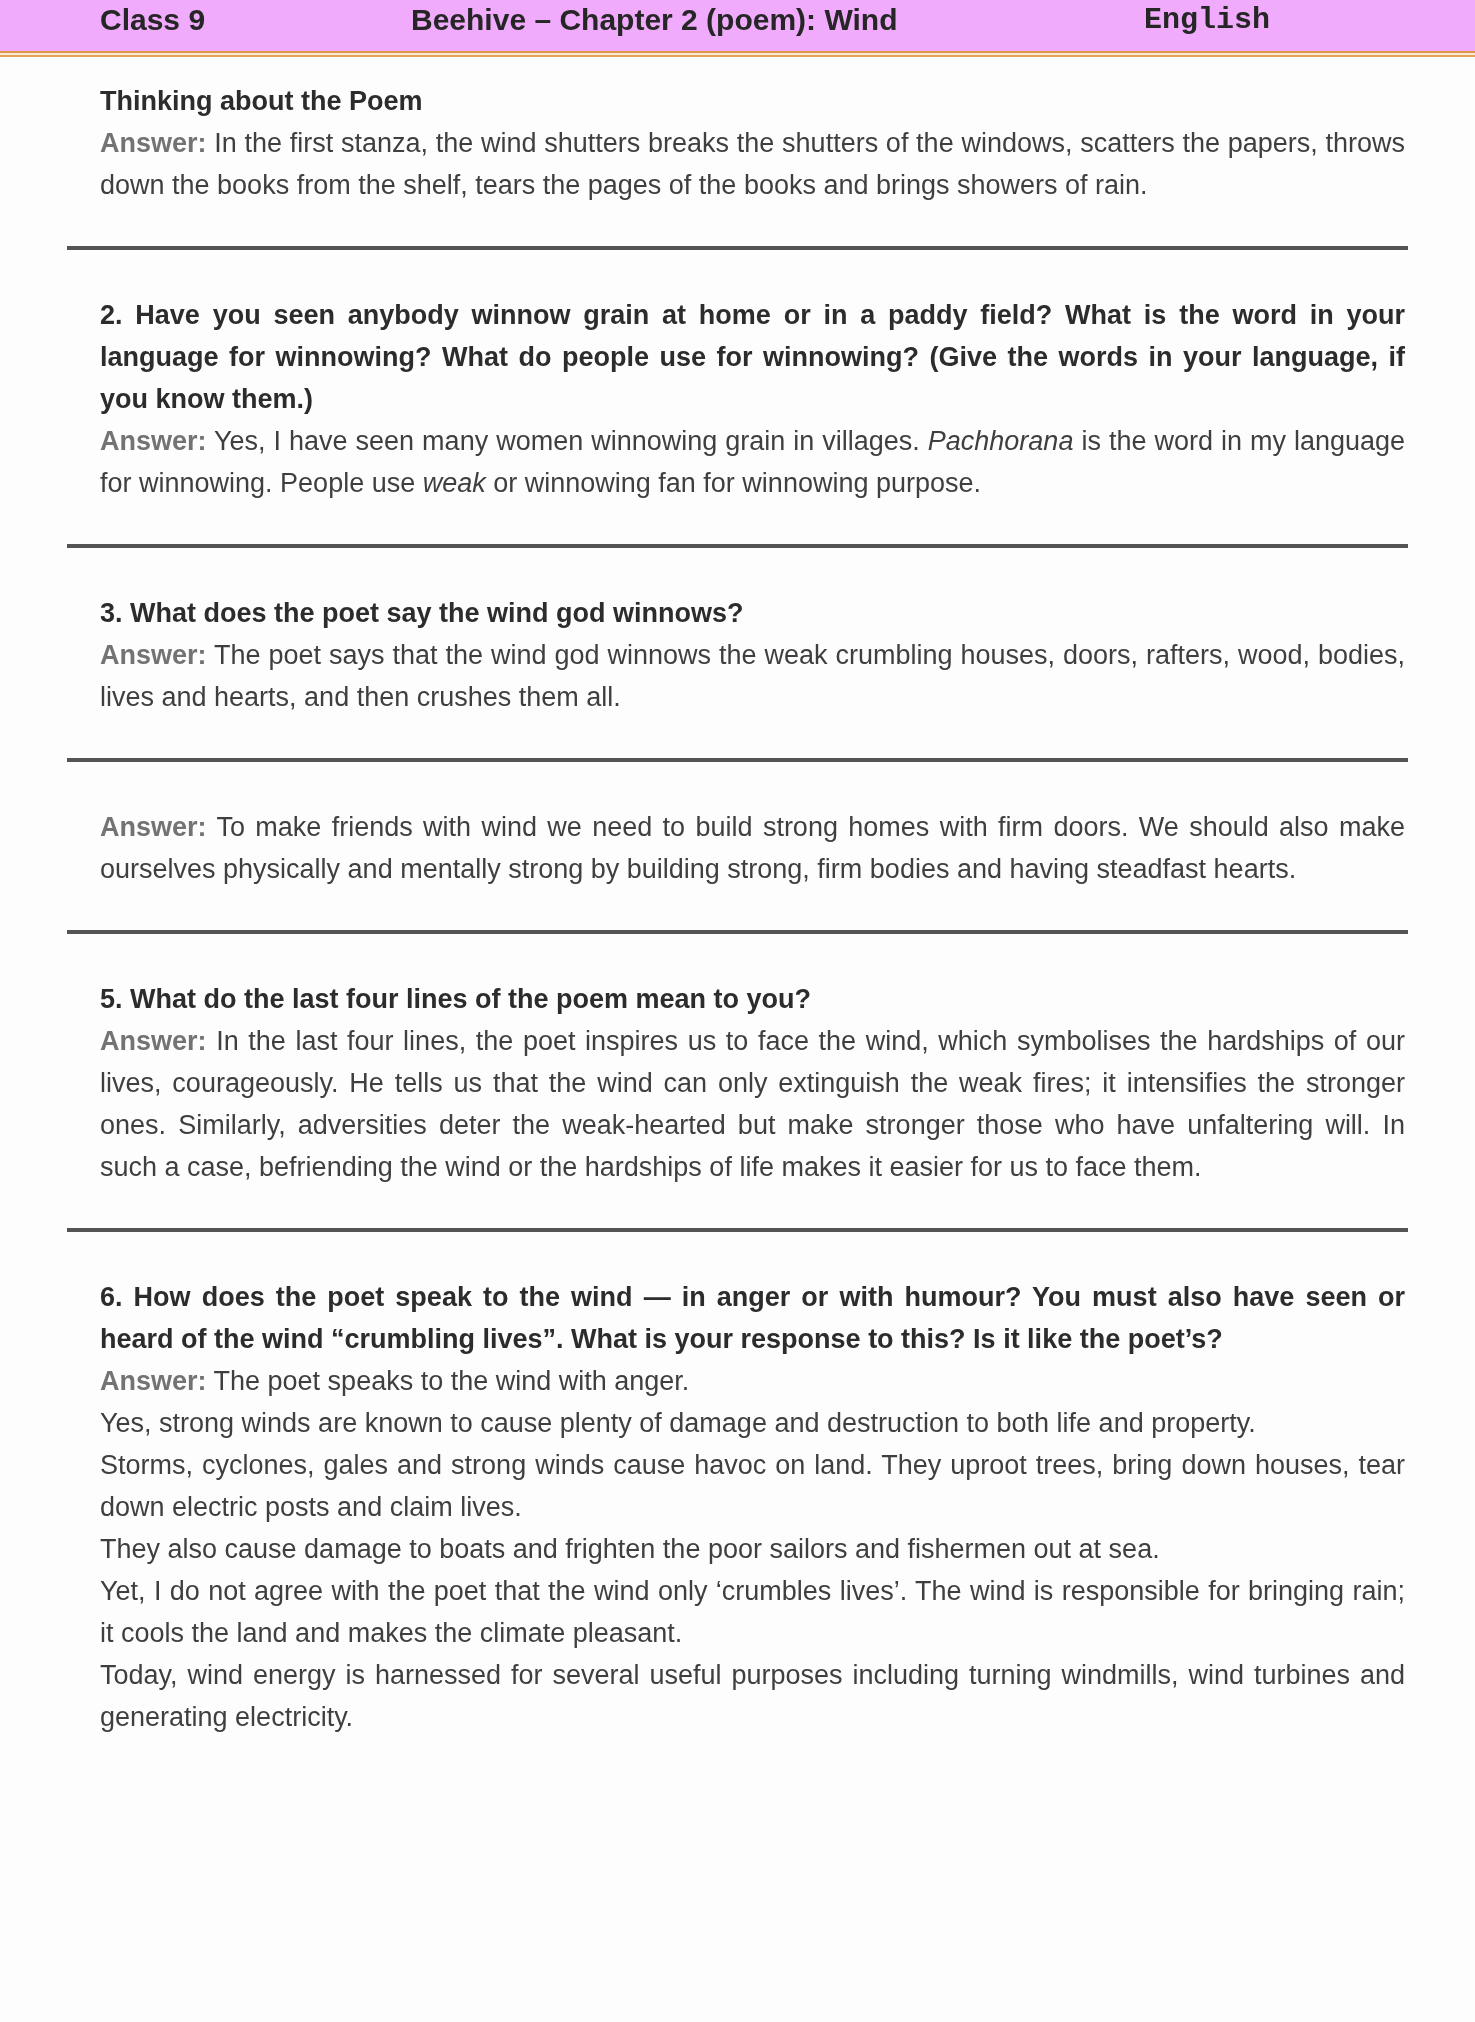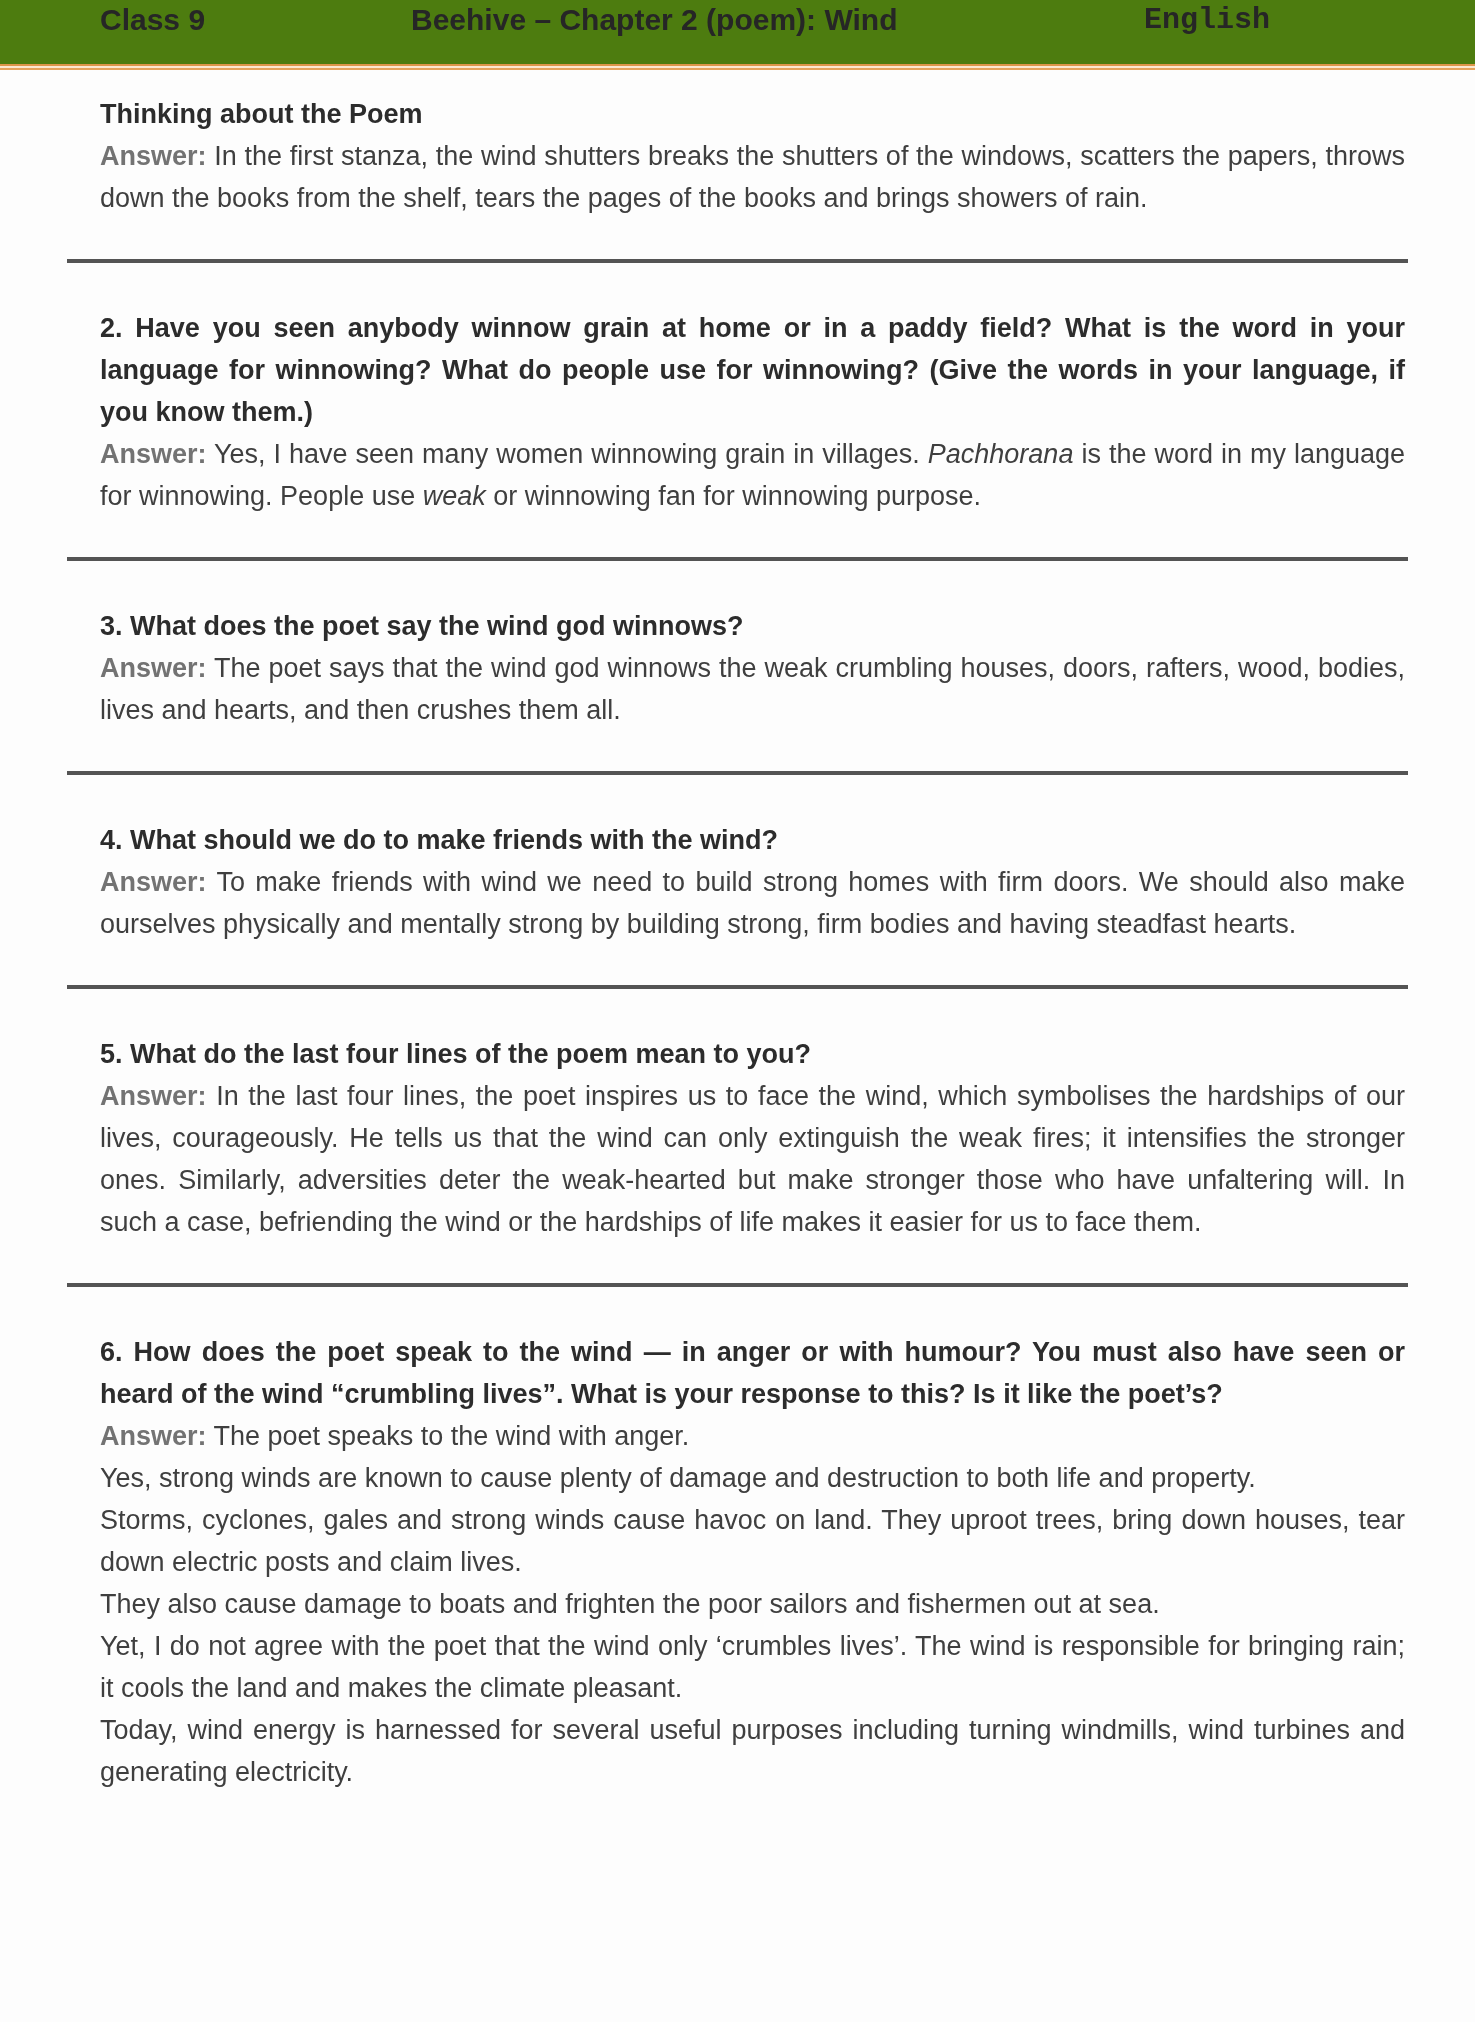--- a/index.html
+++ b/index.html
@@ -3,21 +3,21 @@
 <meta charset="utf-8">
 <style>
   html, body { margin: 0; padding: 0; }
   body {
     width: 1475px;
     height: 2022px;
     overflow: hidden;
     background: #fdfdfd;
     font-family: "Liberation Sans", sans-serif;
   }
-  .page-header { position: relative; height: 64px; background: #4d7c0f; text-align: center; }
+  .page-header { position: relative; height: 51px; background: #f0abfc; text-align: center; }
   .header-item {
     position: absolute;
     top: 2px;
     font-weight: bold;
     font-size: 30px;
     line-height: 36px;
     color: #262626;
     white-space: nowrap;
   }
   .h-left   { left: 100px; }
@@ -69,21 +69,20 @@
   <h2 class="page-heading">Thinking about the Poem</h2>
   <div id="sections">
       <p class="para"><strong>Answer:</strong> In the first stanza, the wind shutters breaks the shutters of the windows, scatters the papers, throws down the books from the shelf, tears the pages of the books and brings showers of rain.</p>
       <div class="divider"></div>
       <div class="question">2. Have you seen anybody winnow grain at home or in a paddy field? What is the word in your language for winnowing? What do people use for winnowing? (Give the words in your language, if you know them.)</div>
       <p class="para"><strong>Answer:</strong> Yes, I have seen many women winnowing grain in villages. <em>Pachhorana</em> is the word in my language for winnowing. People use <em>weak</em> or winnowing fan for winnowing purpose.</p>
       <div class="divider"></div>
       <div class="question">3. What does the poet say the wind god winnows?</div>
       <p class="para"><strong>Answer:</strong> The poet says that the wind god winnows the weak crumbling houses, doors, rafters, wood, bodies, lives and hearts, and then crushes them all.</p>
       <div class="divider"></div>
-      <div class="question">4. What should we do to make friends with the wind?</div>
       <p class="para"><strong>Answer:</strong> To make friends with wind we need to build strong homes with firm doors. We should also make ourselves physically and mentally strong by building strong, firm bodies and having steadfast hearts.</p>
       <div class="divider"></div>
       <div class="question">5. What do the last four lines of the poem mean to you?</div>
       <p class="para"><strong>Answer:</strong> In the last four lines, the poet inspires us to face the wind, which symbolises the hardships of our lives, courageously. He tells us that the wind can only extinguish the weak fires; it intensifies the stronger ones. Similarly, adversities deter the weak-hearted but make stronger those who have unfaltering will. In such a case, befriending the wind or the hardships of life makes it easier for us to face them.</p>
       <div class="divider"></div>
       <div class="question">6. How does the poet speak to the wind — in anger or with humour? You must also have seen or heard of the wind “crumbling lives”. What is your response to this? Is it like the poet’s?</div>
       <p class="para"><strong>Answer:</strong> The poet speaks to the wind with anger.</p>
       <p class="para">Yes, strong winds are known to cause plenty of damage and destruction to both life and property.</p>
       <p class="para">Storms, cyclones, gales and strong winds cause havoc on land. They uproot trees, bring down houses, tear down electric posts and claim lives.</p>
       <p class="para">They also cause damage to boats and frighten the poor sailors and fishermen out at sea.</p>

